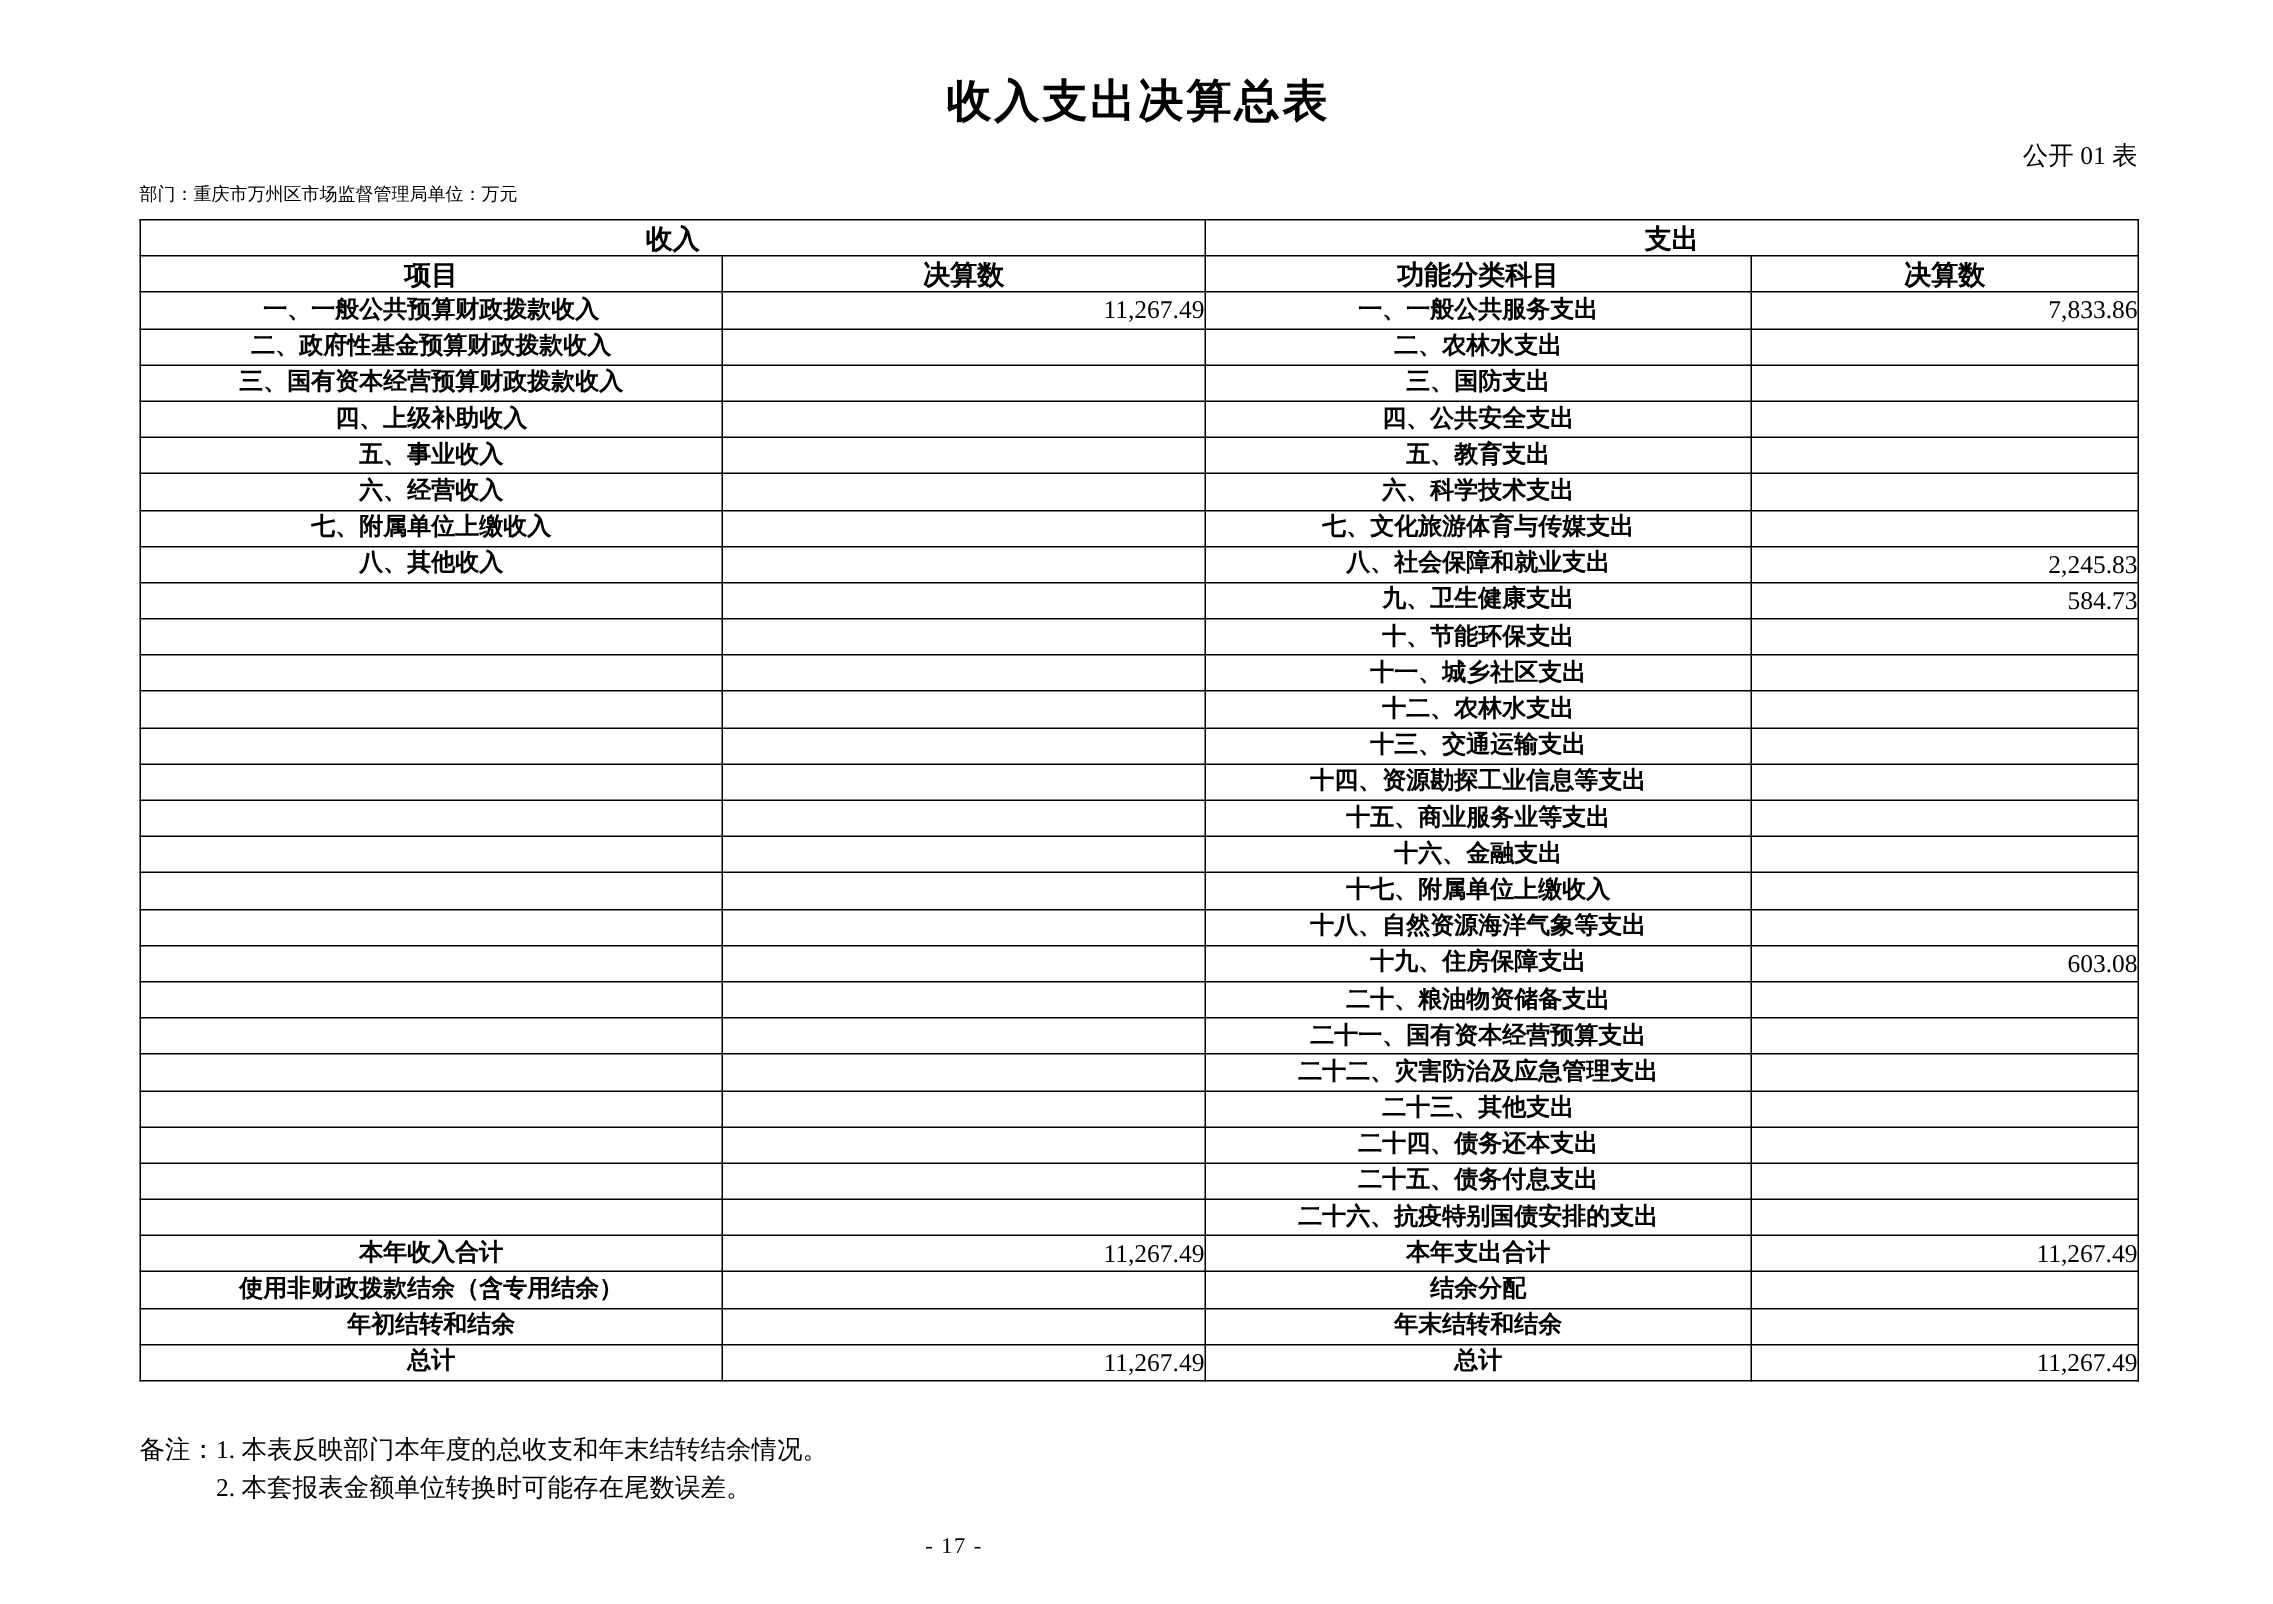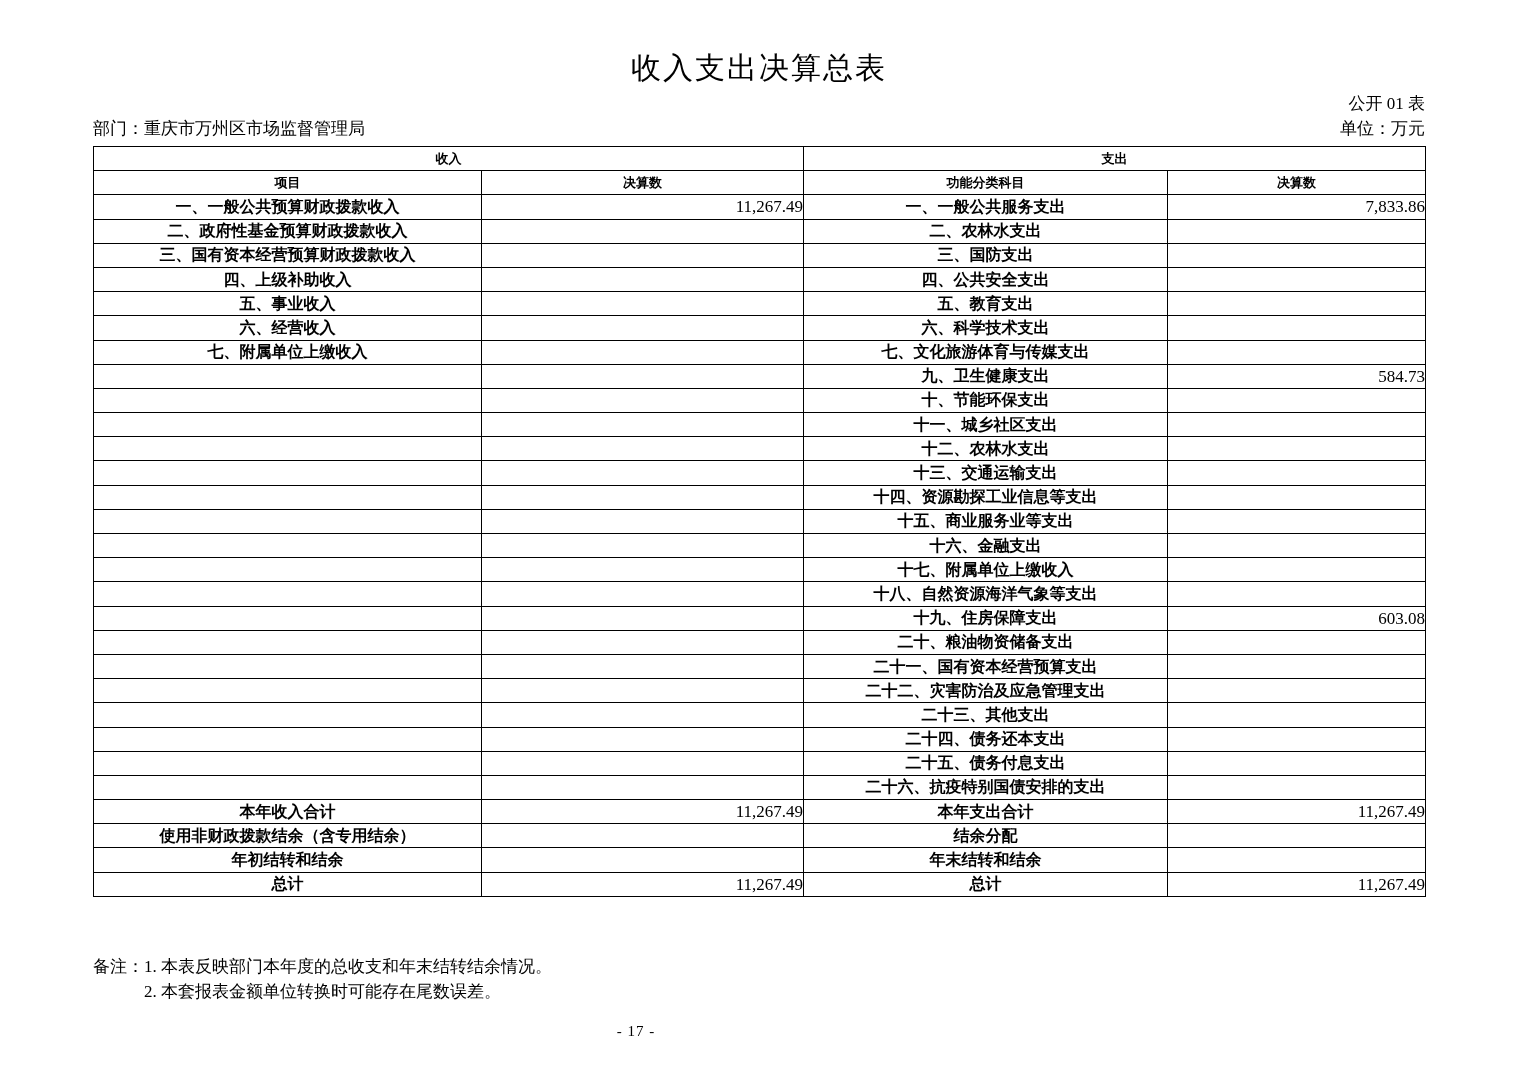--- a/index.html
+++ b/index.html
@@ -18,41 +18,41 @@
     height: 1069px;
     background: #ffffff;
   }
   .doc-title {
     position: absolute;
     top: 52px;
     left: 93px;
     width: 1332px;
     text-align: center;
     font-size: 30px;
-    font-weight: normal;
+    font-weight: bold;
     letter-spacing: 2px;
     line-height: 32px;
   }
   .table-code {
     position: absolute;
     top: 93px;
     left: 93px;
     width: 1332px;
     text-align: right;
     font-size: 17px;
     line-height: 21px;
   }
   .meta-row {
     position: absolute;
     top: 118px;
     left: 93px;
     width: 1332px;
     display: flex;
-    justify-content: space-between;
-    font-size: 17px;
+    justify-content: flex-start;
+    font-size: 12px;
     line-height: 22px;
   }
   table.budget {
     position: absolute;
     top: 146px;
     left: 93px;
     width: 1332px;
     border-collapse: collapse;
     table-layout: fixed;
   }
@@ -60,21 +60,21 @@
   table.budget th, table.budget td {
     border: 1px solid #000000;
     padding: 0;
     margin: 0;
     overflow: hidden;
     white-space: nowrap;
     vertical-align: middle;
     line-height: 1;
   }
   table.budget th {
-    font-size: 13px;
+    font-size: 18px;
     font-weight: bold;
     text-align: center;
   }
   td.label {
     font-size: 16px;
     font-weight: bold;
     text-align: center;
     padding-left: 4px;
   }
   td.label.center {
@@ -179,20 +179,26 @@
           <td class="label">六、科学技术支出</td>
           <td class="num"></td>
         </tr>
         <tr>
           <td class="label">七、附属单位上缴收入</td>
           <td class="num"></td>
           <td class="label">七、文化旅游体育与传媒支出</td>
           <td class="num"></td>
         </tr>
         <tr>
+          <td class="label">八、其他收入</td>
+          <td class="num"></td>
+          <td class="label">八、社会保障和就业支出</td>
+          <td class="num">2,245.83</td>
+        </tr>
+        <tr>
           <td class="label"></td>
           <td class="num"></td>
           <td class="label">九、卫生健康支出</td>
           <td class="num">584.73</td>
         </tr>
         <tr>
           <td class="label"></td>
           <td class="num"></td>
           <td class="label">十、节能环保支出</td>
           <td class="num"></td>

